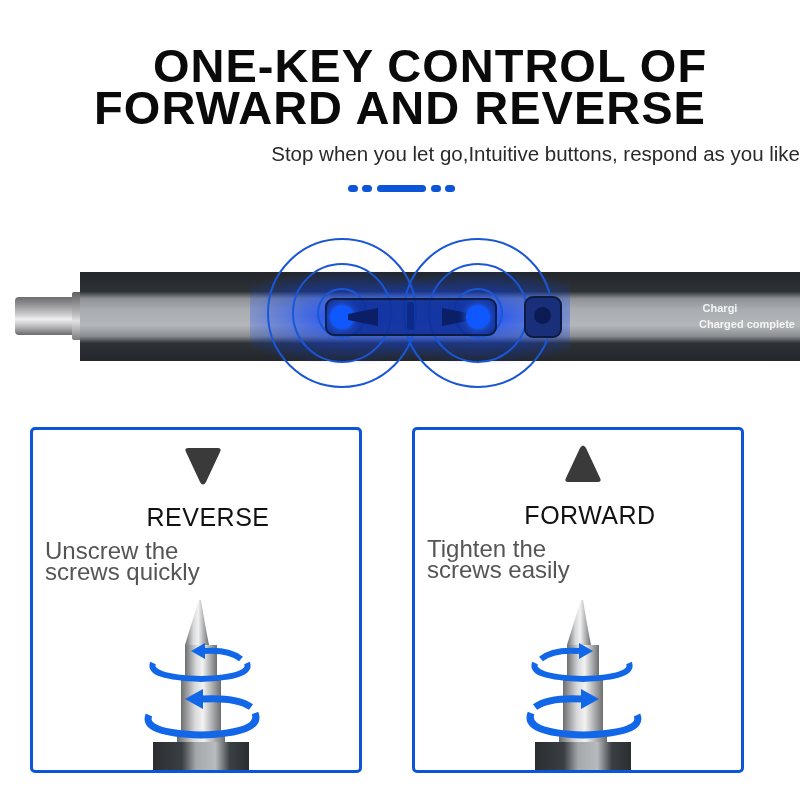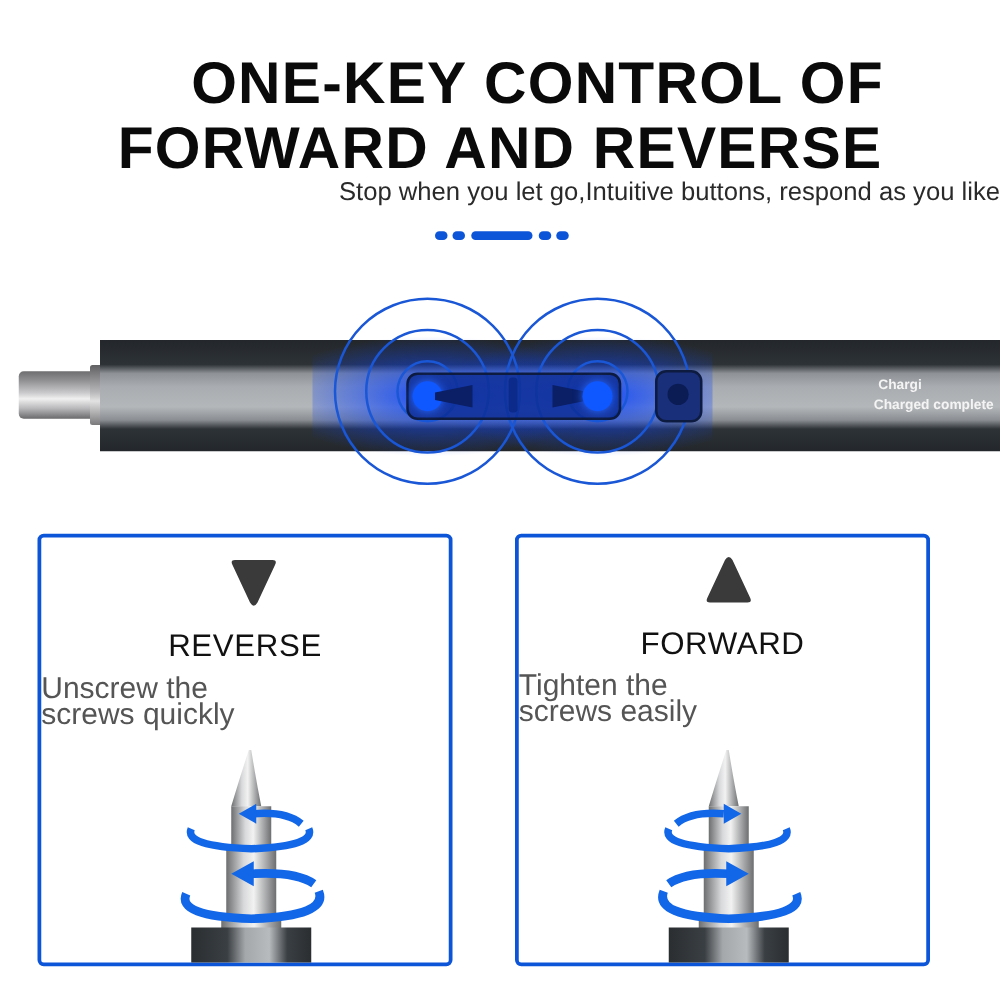--- a/index.html
+++ b/index.html
@@ -21,31 +21,31 @@
                radial-gradient(ellipse 60% 70% at 72% 50%,rgba(0,60,255,0.85),rgba(0,60,255,0) 70%);}
   .panel{left:325px;top:298px;width:172px;height:38px;border-radius:9px;border:2px solid #0d1b40;
     background:rgba(10,40,140,0.75);box-sizing:border-box;}
   .power{left:524px;top:296px;width:38px;height:42px;border-radius:9px;border:2px solid #0d1b40;background:#1a2f7a;box-sizing:border-box;}
   .power-dot{left:534px;top:307px;width:17px;height:17px;border-radius:50%;background:#0b1c55;}
   .btn-circle{width:24px;height:24px;border-radius:50%;background:#0f57ff;box-shadow:0 0 8px #2a6bff;}
   .sep{left:407px;top:302px;width:7px;height:28px;border-radius:3px;background:#0b2a8a;}
   .ring{border:2px solid #1a57d6;border-radius:50%;box-sizing:border-box;}
   .charge-text{color:#f4f4f4;font-weight:700;font-size:11px;text-align:center;}
   
-  .card{top:427px;width:332px;height:346px;border:3px solid #0d55d8;border-radius:5px;box-sizing:border-box;background:#fff;overflow:hidden;}
+  .card{top:427px;width:332px;height:346px;border:3px solid #0d55d8;border-radius:5px;box-sizing:border-box;background:#fff;overflow:hidden;padding-left:12px;}
   .tri{width:38px;height:40px;}
   .card-title{width:100%;text-align:center;font-size:25px;color:#111;letter-spacing:0.5px;}
   .card-desc{width:100%;text-align:left;font-size:24px;color:#555;line-height:21px;}
   .bit{position:absolute;}
 </style>
 </head>
 <body>
 
 <div class="abs headline" style="top:40px;margin-left:30px;">ONE-KEY CONTROL OF</div>
-<div class="abs headline" style="top:92px;">FORWARD AND REVERSE</div>
+<div class="abs headline" style="top:82px;">FORWARD AND REVERSE</div>
 <div class="abs subtitle">Stop when you let go,Intuitive buttons, respond as you like</div>
 
 <div class="abs divider">
   <div class="dot" style="left:0;width:10px;background:#0d55d8;"></div>
   <div class="dot" style="left:14px;width:10px;background:#0d55d8;"></div>
   <div class="dot" style="left:29px;width:49px;background:#0d55d8;"></div>
   <div class="dot" style="left:83px;width:10px;background:#0d55d8;"></div>
   <div class="dot" style="left:97px;width:10px;background:#0d55d8;"></div>
 </div>
 

